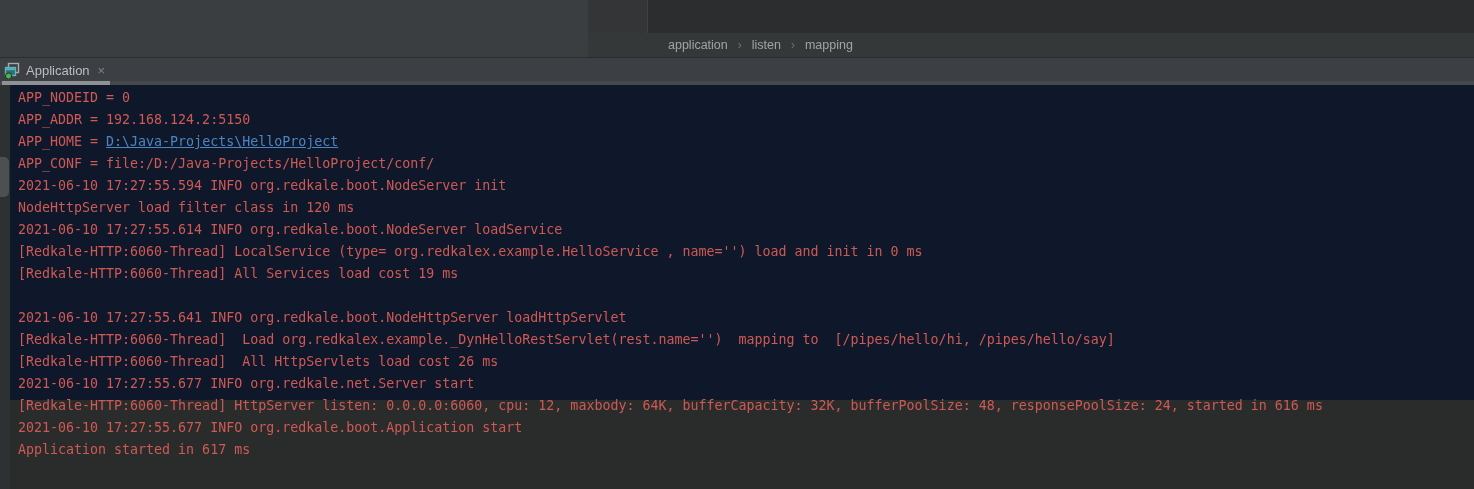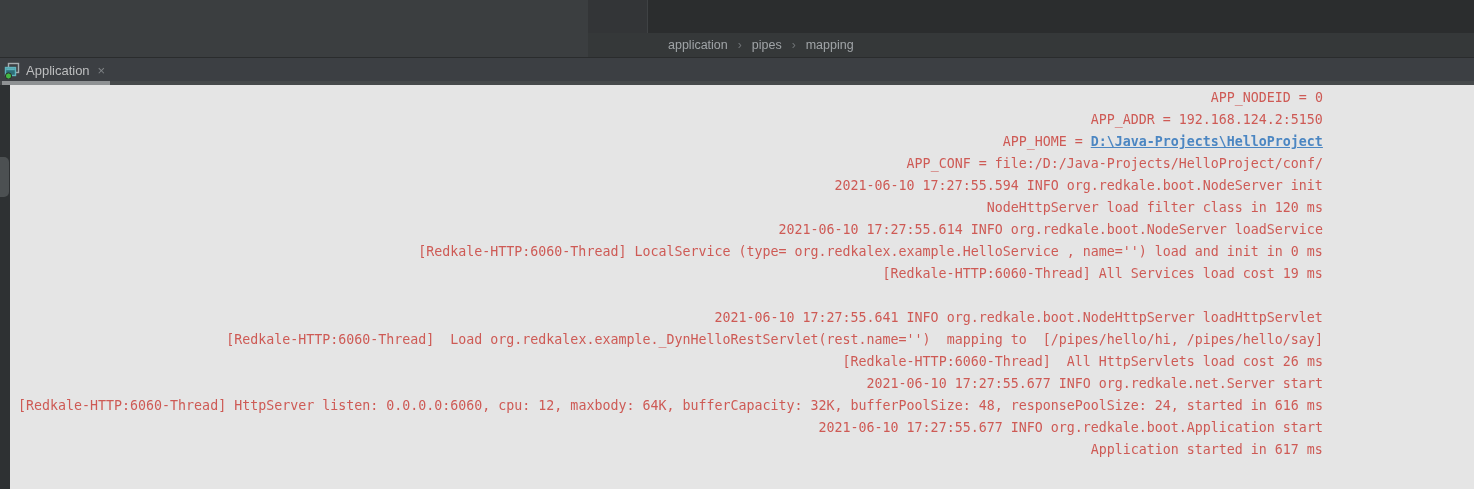--- a/index.html
+++ b/index.html
@@ -14,40 +14,40 @@
   .crumb{color:#a0a4a7;font-size:12.5px;cursor:default;}
   .crumb-sep{color:#6e7275;font-size:12px;margin:0 10px;}
   
   #tab-row{left:0;top:57px;width:1474px;height:28px;background:#3c3f43;border-top:1px solid #2a2c2d;box-sizing:border-box;}
   #console-tab{position:absolute;left:0;top:0;height:24px;display:flex;align-items:center;padding-left:4px;}
   #tab-label{color:#bdbebf;font-size:13px;margin-left:5px;}
   #tab-close{color:#7f8386;font-size:13px;margin-left:8px;cursor:pointer;}
   #tab-scroll-track{position:absolute;left:0;bottom:0;width:100%;height:4px;background:#46494b;}
   #tab-scroll-thumb{position:absolute;left:2px;bottom:0;width:108px;height:4px;background:#8f9294;}
   
-  #console{left:0;top:85px;width:1474px;height:404px;background:#e5e5e5;text-align:right;}
+  #console{left:0;top:85px;width:1474px;height:315px;background:#0f172a;}
   #console-gutter{position:absolute;left:0;top:0;width:10px;height:404px;background:#2e3133;}
   #gutter-thumb{position:absolute;left:0;top:72px;width:9px;height:40px;background:#4c5052;border-radius:0 5px 5px 0;}
   #log{position:absolute;left:18px;top:2px;white-space:pre;
     font-family:"DejaVu Sans Mono",monospace;font-size:13.3px;line-height:22px;}
   .line{height:22px;}
   .err{color:#ce5a55;}
-  .link{color:#4b86c2;text-decoration:underline;cursor:pointer;font-weight:bold;}
+  .link{color:#4b86c2;text-decoration:underline;cursor:pointer;}
 </style>
 </head>
 <body>
 
 <div class="abs" id="top-left-panel"></div>
 <div class="abs" id="top-mid-strip"></div>
 <div class="abs" id="top-right-strip"></div>
 
 <div class="abs" id="breadcrumb-bar">
     <span class="crumb">application</span>
     <span class="crumb-sep">›</span>
-    <span class="crumb">pipes</span>
+    <span class="crumb">listen</span>
     <span class="crumb-sep">›</span>
     <span class="crumb">mapping</span>
   </div>
 
 <div class="abs" id="tab-row">
   <div id="console-tab">
     <svg width="17" height="17" viewBox="0 0 17 17">
       <rect x="4.5" y="1.5" width="10" height="9" fill="none" stroke="#a6abae" stroke-width="1.4"></rect>
       <rect x="1.5" y="5.5" width="10" height="8" fill="#2d6e77" stroke="#5fb3bd" stroke-width="1.4"></rect>
       <rect x="2.2" y="6.2" width="8.6" height="2" fill="#5fb3bd"></rect>

